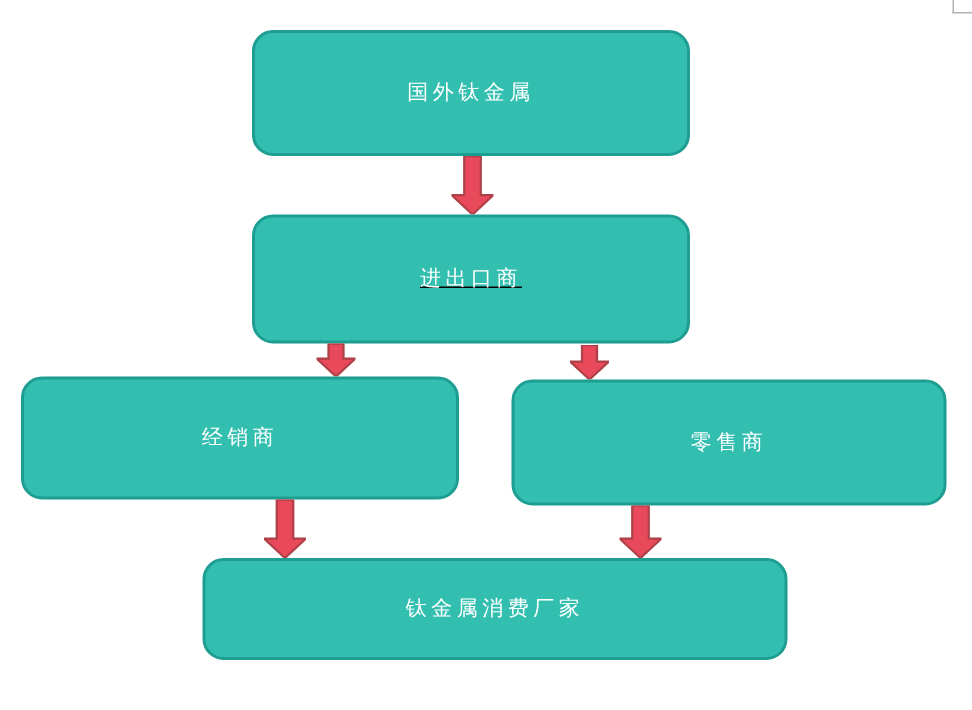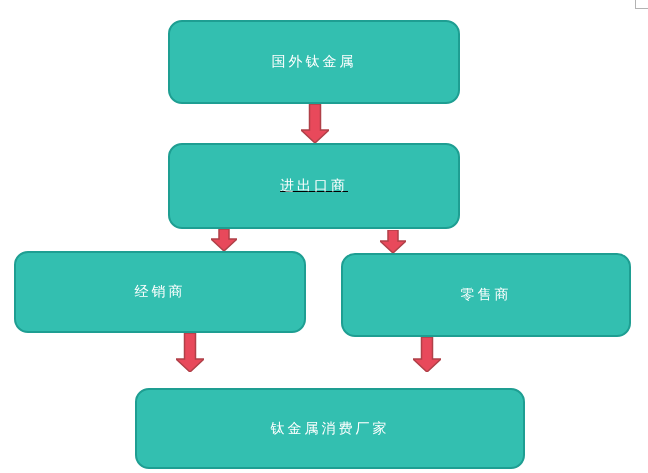--- a/index.html
+++ b/index.html
@@ -28,21 +28,21 @@
   .node-label {
     color: #ffffff;
     font-size: 14px;
     letter-spacing: 3px;
     white-space: nowrap;
   }
   .node-1 { left: 168px; top: 20px;  width: 292px; height: 84px; }
   .node-2 { left: 168px; top: 143px; width: 292px; height: 86px; text-decoration: underline; }
   .node-3 { left: 14px;  top: 251px; width: 292px; height: 82px; }
   .node-4 { left: 341px; top: 253px; width: 290px; height: 84px; }
-  .node-5 { left: 135px; top: 388px; width: 390px; height: 81px; }
+  .node-5 { left: 135px; top: 372px; width: 390px; height: 68px; }
 
   .arrow {
     position: absolute;
     display: block;
   }
   .arrow polygon {
     fill: #e8495b;
     stroke: #b04048;
     stroke-width: 1.5;
     stroke-linejoin: miter;

